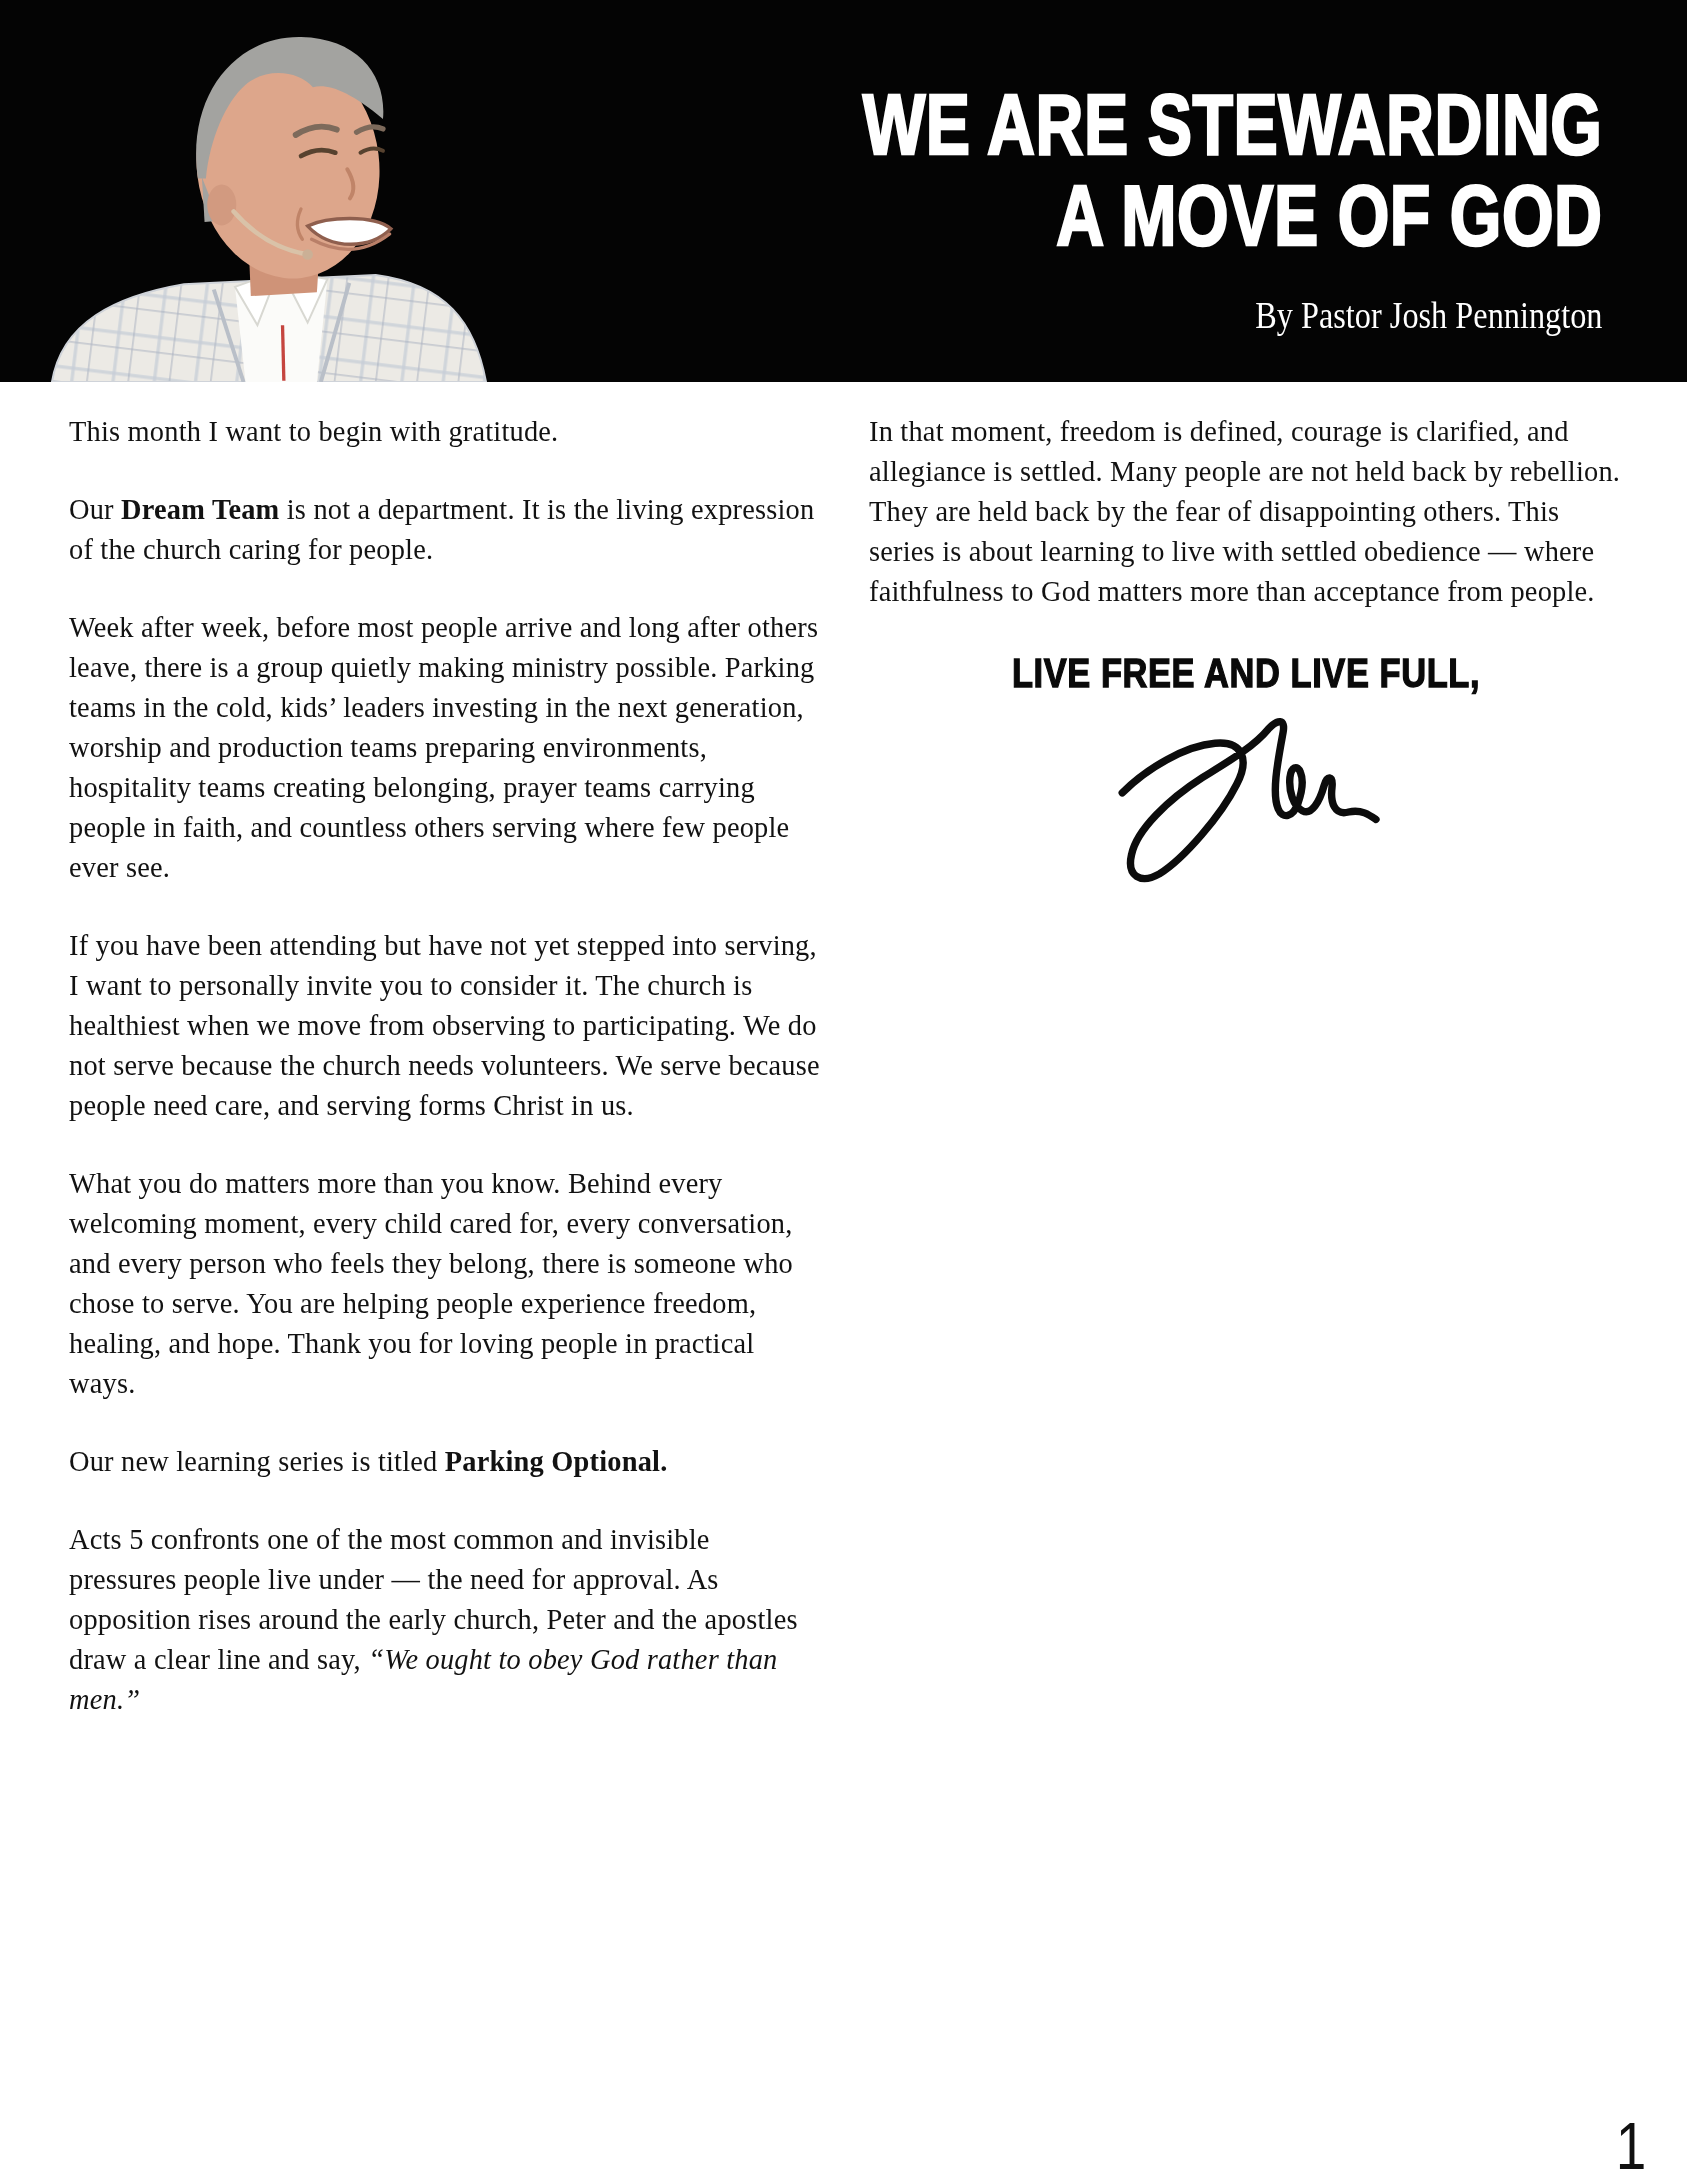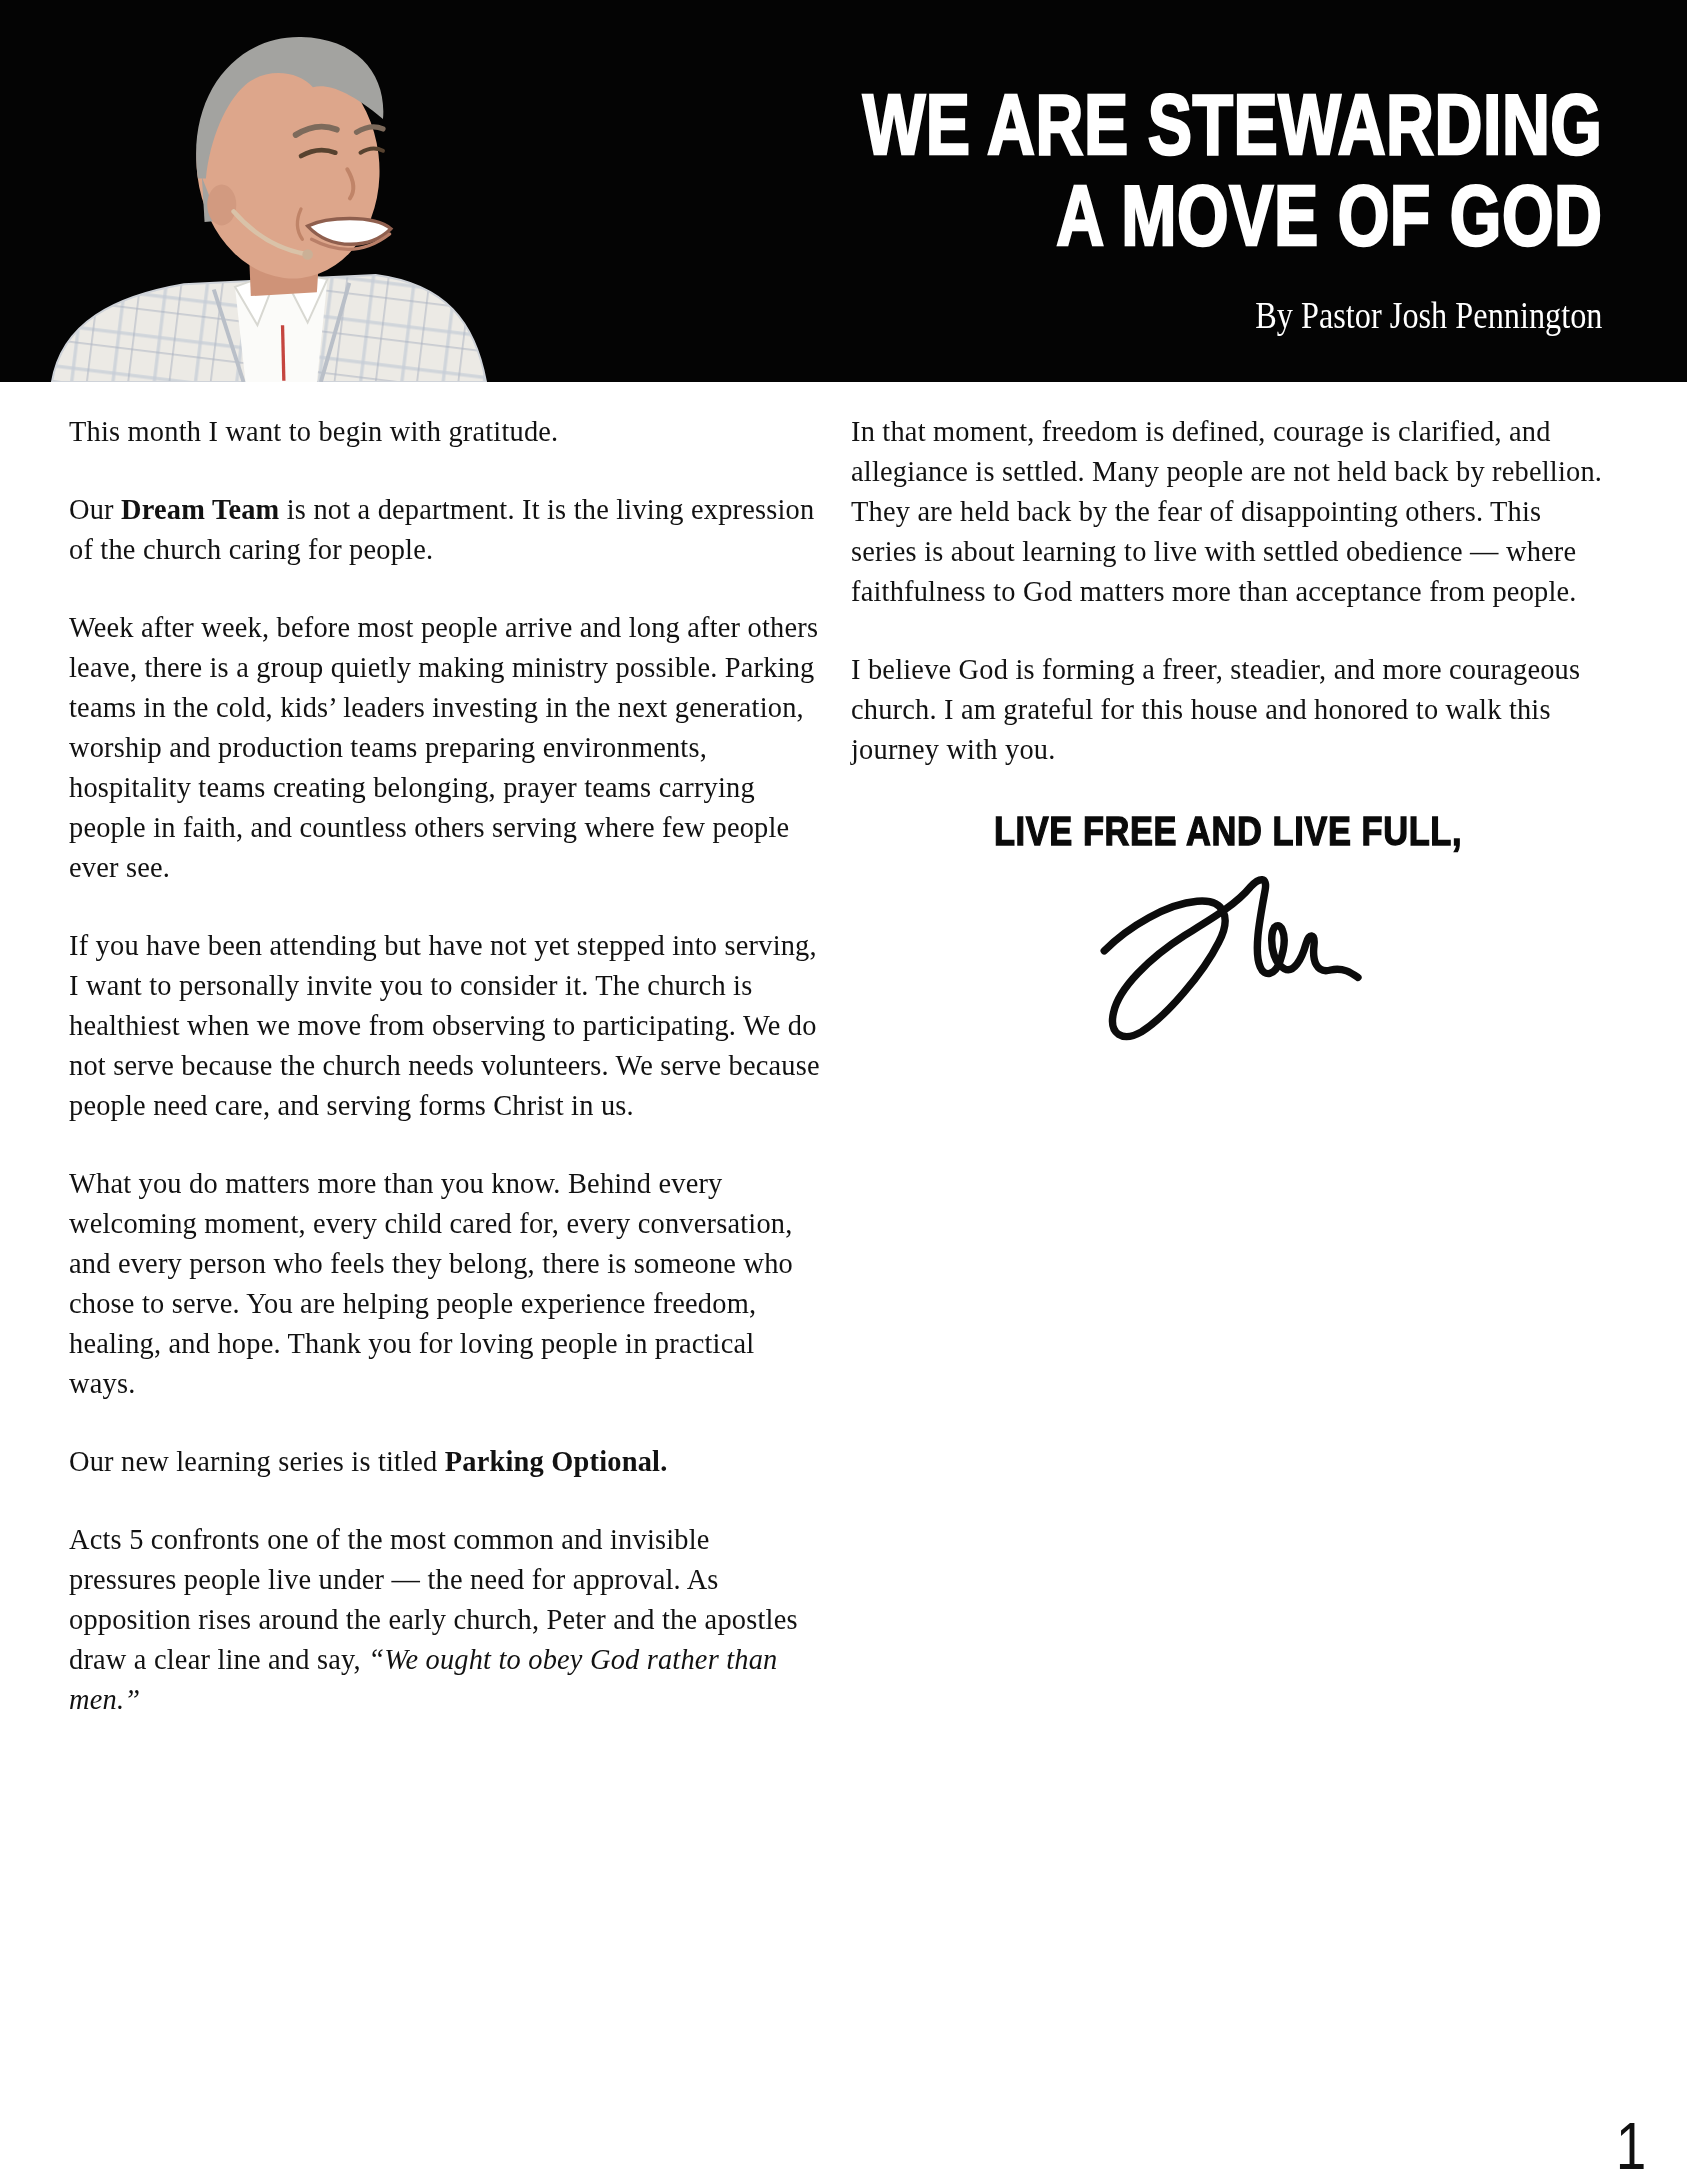--- a/index.html
+++ b/index.html
@@ -43,21 +43,21 @@
     font-size:38px;
     line-height:41px;
     transform:scaleX(0.85);
     transform-origin:100% 50%;
     white-space:nowrap;
   }
   
   .columns{
     position:absolute;top:382px;left:0;right:0;
     display:flex;
-    gap:28px;
+    gap:46px;
     padding:30px 63px 0 69px;
   }
   .col{
     width:754px;
     font-size:28.4px;
     line-height:40px;
     letter-spacing:0.2px;
     hyphens:auto;
   }
   .col p{margin:0 0 38px 0;}
@@ -165,21 +165,20 @@
       <p><span>Our </span><strong>Dream Team</strong><span> is not a department. It is the living expression of the church caring for people.</span></p>
       <p>Week after week, before most people arrive and long after others leave, there is a group quietly making ministry possible. Parking teams in the cold, kids’ leaders investing in the next generation, worship and production teams preparing environments, hospitality teams creating belonging, prayer teams carrying people in faith, and countless others serving where few people ever see.</p>
       <p>If you have been attending but have not yet stepped into serving, I want to personally invite you to consider it. The church is healthiest when we move from observing to participating. We do not serve because the church needs volunteers. We serve because people need care, and serving forms Christ in us.</p>
       <p>What you do matters more than you know. Behind every welcoming moment, every child cared for, every conversation, and every person who feels they belong, there is someone who chose to serve. You are helping people experience freedom, healing, and hope. Thank you for loving people in practical ways.</p>
       <p><span>Our new learning series is titled </span><strong>Parking Optional.</strong></p>
       <p><span>Acts 5 confronts one of the most common and invisible pressures people live under — the need for approval. As opposition rises around the early church, Peter and the apostles draw a clear line and say, </span><em class="quote">“We ought to obey God rather than men.”</em></p>
     </section>
 
     <section class="col">
       <p>In that moment, freedom is defined, courage is clarified, and allegiance is settled. Many people are not held back by rebellion. They are held back by the fear of disappointing others. This series is about learning to live with settled obedience — where faithfulness to God matters more than acceptance from people.</p>
-      <p>I believe God is forming a freer, steadier, and more courageous church. I am grateful for this house and honored to walk this journey with you.</p>
 
       <div class="signoff">LIVE FREE AND LIVE FULL,</div>
 
       <div class="signature-wrap">
         <svg width="284" height="198" viewBox="0 0 440 320" aria-hidden="true">
           <path d="M20,150 C60,110 122,74 170,70
                    C215,66 226,96 205,136
                    C180,186 120,256 80,281
                    C50,298 27,285 35,250
                    C43,210 95,160 150,125

